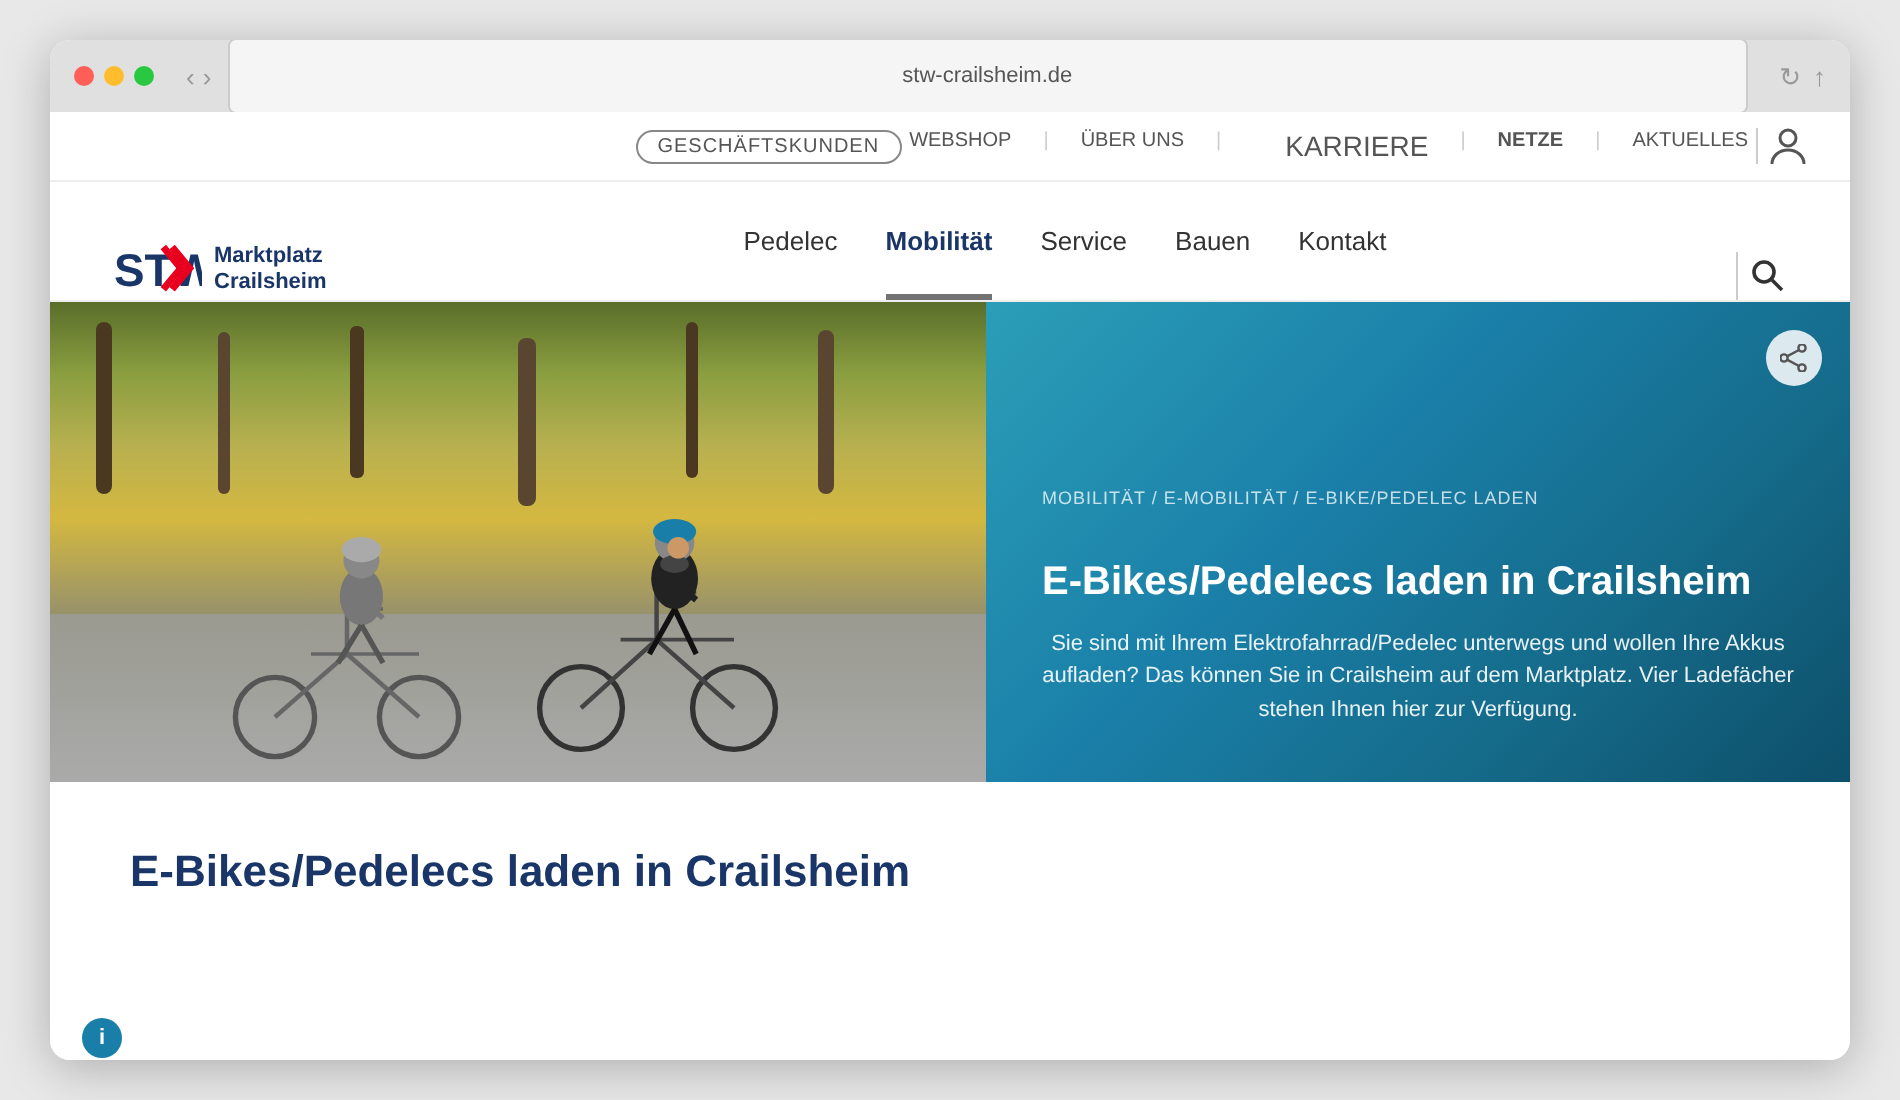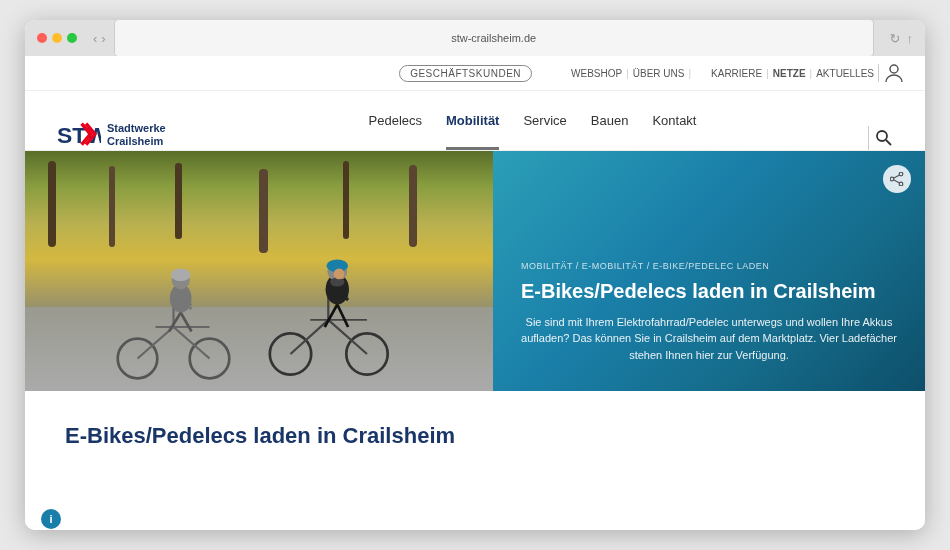--- a/index.html
+++ b/index.html
@@ -111,24 +111,23 @@
       border: 1px solid #888;
       border-radius: 12px;
       padding: 2px 10px;
       font-size: 10px;
       color: #555;
       letter-spacing: 0.5px;
     }
 
     .top-bar-links {
       display: flex;
-      gap: 4px;
+      gap: 16px;
       font-size: 10px;
       color: #555;
-      margin-left: 35px;
     }
 
     .top-bar-links span {
       color: #ccc;
     }
 
     .top-bar-separator {
       width: 1px;
       height: 18px;
       background: #ccc;
@@ -221,21 +220,21 @@
       flex-direction: column;
       justify-content: flex-end;
       padding: 24px 28px 28px 28px;
       position: relative;
     }
 
     .breadcrumb {
       font-size: 9px;
       color: rgba(255,255,255,0.75);
       letter-spacing: 0.5px;
-      margin-bottom: 8px;
+      margin-bottom: 25px;
       text-transform: uppercase;
     }
 
     .hero-title {
       font-size: 20px;
       font-weight: bold;
       color: #fff;
       margin-bottom: 10px;
       line-height: 1.25;
     }
@@ -344,21 +343,21 @@
 
   <div class="website">
 
     <div class="top-bar">
       <div class="top-bar-button">GESCHÄFTSKUNDEN</div>
       <div class="top-bar-links">
         <a style="color:#555;text-decoration:none;font-size:10px;">WEBSHOP</a>
         <span>|</span>
         <a style="color:#555;text-decoration:none;font-size:10px;">ÜBER UNS</a>
         <span>|</span>
-        <a style="color:#555;text-decoration:none;font-size:10px;padding-left:16px;">KARRIERE</a>
+        <a style="color:#555;text-decoration:none;font-size:14px;padding-left:16px;">KARRIERE</a>
         <span>|</span>
         <a style="color:#555;text-decoration:none;font-size:10px;font-weight:bold;">NETZE</a>
         <span>|</span>
         <a style="color:#555;text-decoration:none;font-size:10px;">AKTUELLES</a>
       </div>
       <div class="top-bar-separator"></div>
       <div class="person-icon">
         <svg width="18" height="20" viewBox="0 0 18 20" fill="none">
           <circle cx="9" cy="6" r="4" stroke="#555" stroke-width="1.5"></circle>
           <path d="M1 19c0-4 3.6-7 8-7s8 3 8 7" stroke="#555" stroke-width="1.5" fill="none"></path>
@@ -371,27 +370,27 @@
         <div class="logo-icon">
           <svg class="stw-logo-svg" viewBox="0 0 50 34">
 
             <text x="0" y="26" font-size="26" font-weight="900" fill="#1a3668" font-family="Arial">STW</text>
 
             <polyline points="28,4 38,16 28,28" fill="none" stroke="#e8001e" stroke-width="4"></polyline>
             <polyline points="33,4 43,16 33,28" fill="none" stroke="#e8001e" stroke-width="4"></polyline>
           </svg>
         </div>
         <div>
-          <div style="font-size:11px;font-weight:bold;color:#1a3668;line-height:1.2;">Stadtwerke</div>
+          <div style="font-size:11px;font-weight:bold;color:#1a3668;line-height:1.2;">Marktplatz</div>
           <div style="font-size:11px;font-weight:bold;color:#1a3668;line-height:1.2;">Crailsheim</div>
         </div>
       </div>
 
       <nav class="nav-links">
-        <a class="nav-item" style="text-decoration:none;color:#333;font-size:13px;">Pedelecs</a>
+        <a class="nav-item" style="text-decoration:none;color:#333;font-size:13px;">Pedelec</a>
         <a class="nav-item active" style="text-decoration:none;color:#1a3668;font-weight:bold;font-size:13px;border-bottom:3px solid #737373;padding-top:3px;height:100%;display:flex;align-items:center;">Mobilität</a>
         <a class="nav-item" style="text-decoration:none;color:#333;font-size:13px;">Service</a>
         <a class="nav-item" style="text-decoration:none;color:#333;font-size:13px;">Bauen</a>
         <a class="nav-item" style="text-decoration:none;color:#333;font-size:13px;">Kontakt</a>
       </nav>
 
       <div class="nav-right">
         <div class="nav-separator"></div>
         <div class="search-icon-area">
           <svg width="18" height="18" viewBox="0 0 18 18">

